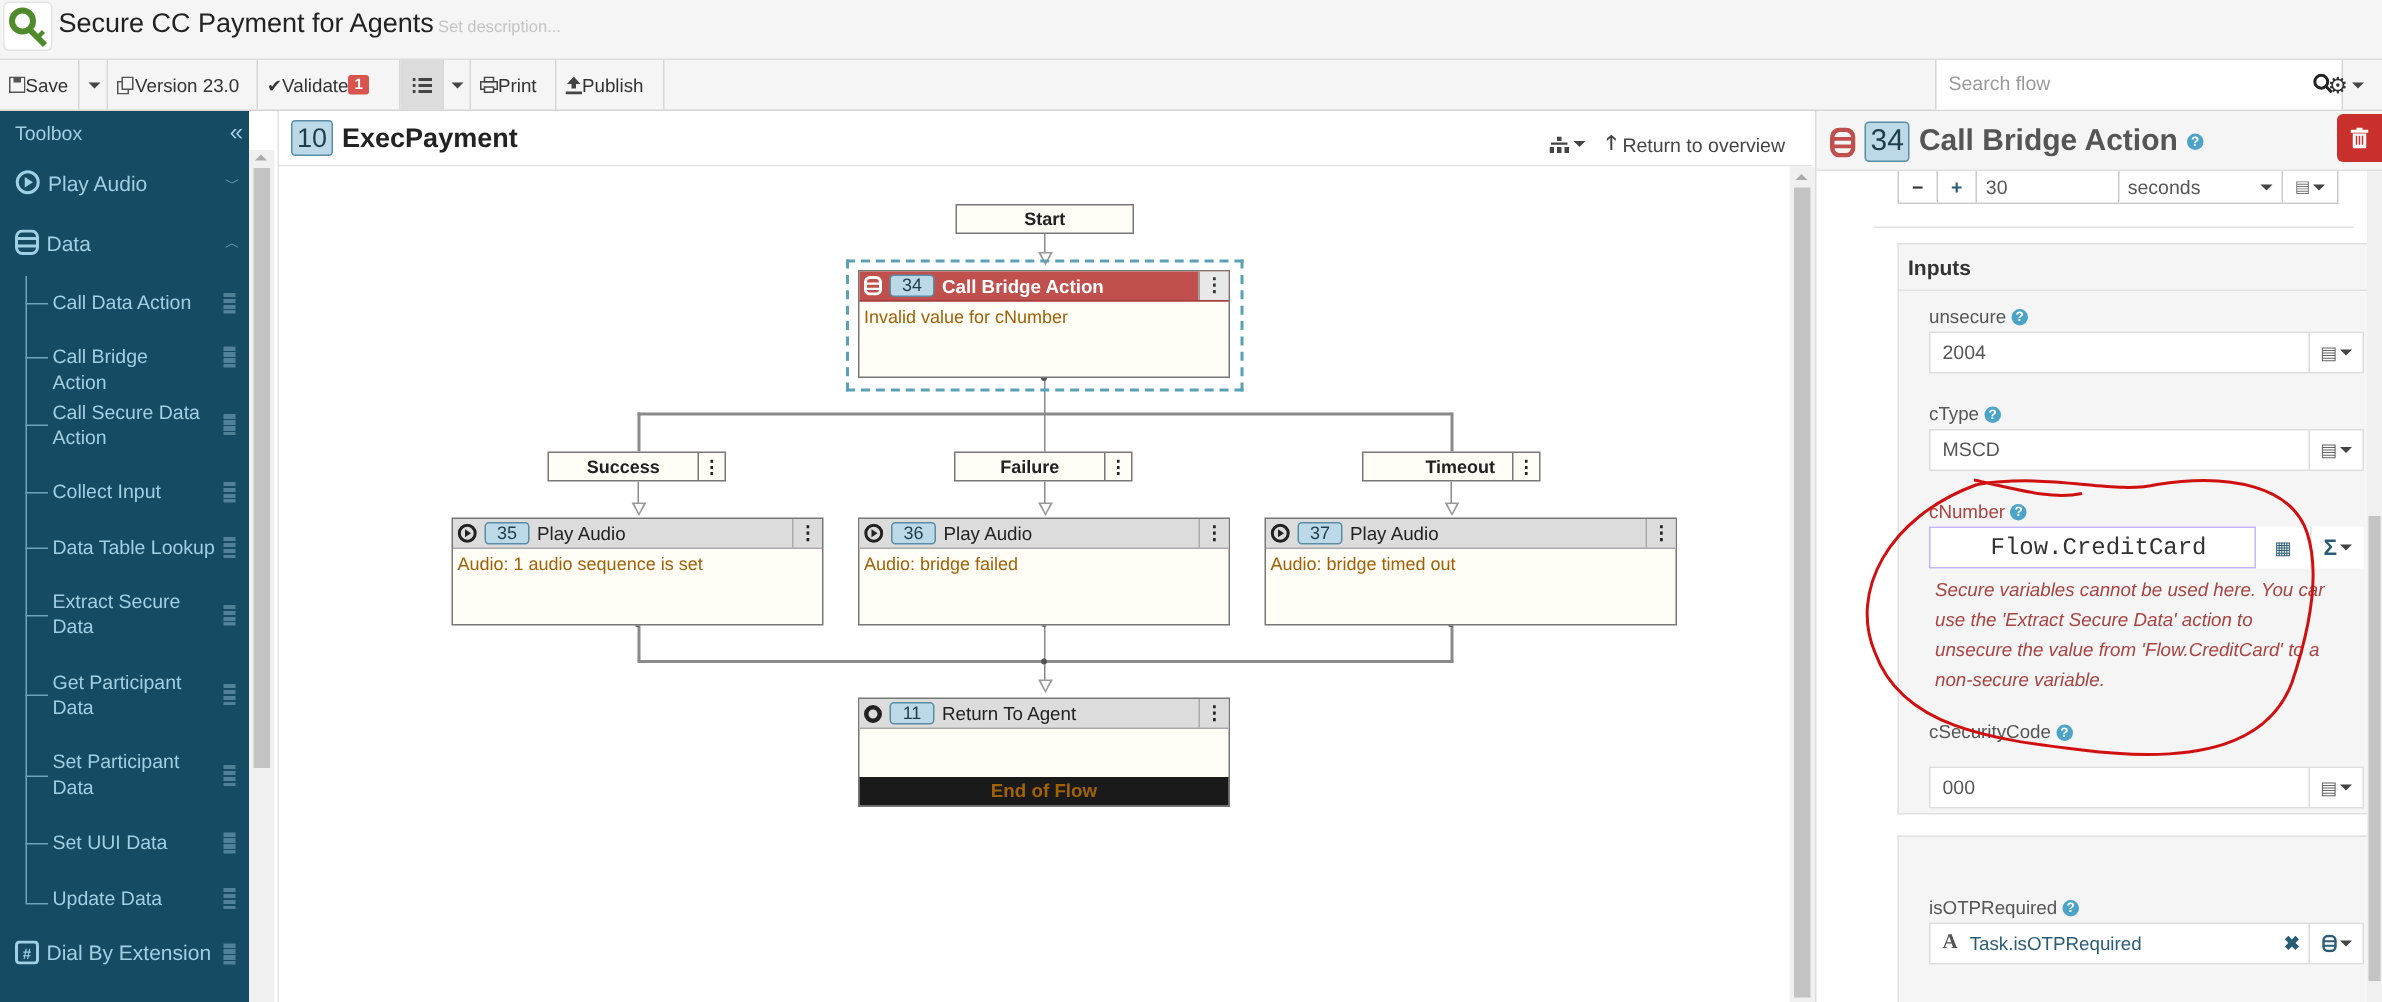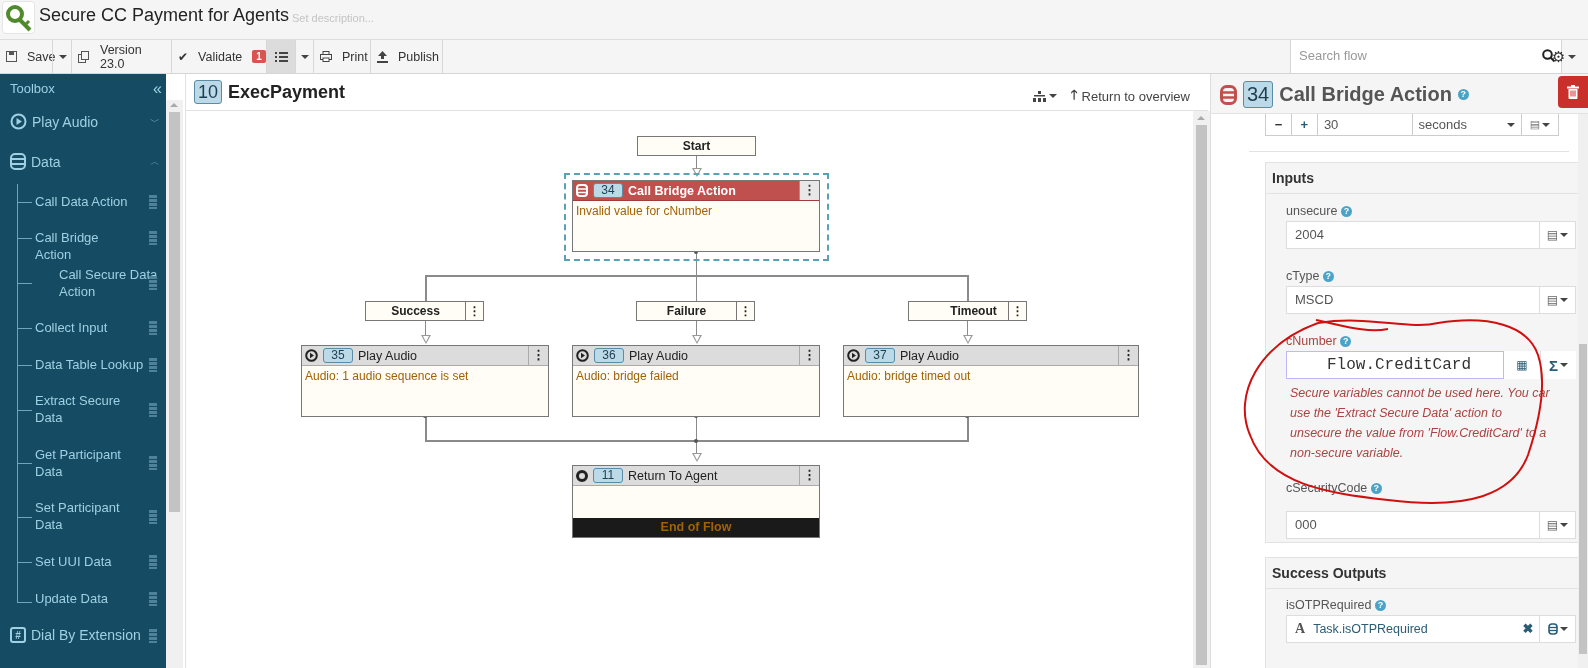--- a/index.html
+++ b/index.html
@@ -10,21 +10,21 @@
     background: #fff;
   }
   
   .titlebar { position: absolute; left: 0; top: 0; width: 1588px; height: 40px; background: #f5f5f5; border-bottom: 1px solid #ddd; }
   .logo { position: absolute; left: 2px; top: 1px; width: 33px; height: 33px; background: #fff; border-radius: 4px; border: 1px solid #e5e5e5; }
   .app-title { position: absolute; left: 39px; top: 5px; font-size: 18px; color: #222; }
   .app-desc { position: absolute; left: 292px; top: 12px; font-size: 11px; color: #c4c4c4; }
 
   
   .toolbar { position: absolute; left: 0; top: 40px; width: 1588px; height: 34px; background: #f5f5f5; border-bottom: 1px solid #d5d5d5; }
-  .tb-btn { position: absolute; top: 0; height: 33px; display: flex; align-items: center; gap: 10px; padding: 0 6px; border-right: 1px solid #d8d8d8; color: #333; font-size: 12.5px; cursor: pointer; }
+  .tb-btn { position: absolute; top: 0; height: 33px; display: flex; align-items: center; gap: 0; padding: 0 6px; border-right: 1px solid #d8d8d8; color: #333; font-size: 12.5px; cursor: pointer; }
   .tb-btn svg { flex: none; }
   .tb-active { background: #dcdcdc; }
   .badge-red { background: #d9534f; color: #fff; font-size: 10px; font-weight: bold; padding: 1px 4px; border-radius: 2px; }
   .caret { width: 0; height: 0; border-left: 4px solid transparent; border-right: 4px solid transparent; border-top: 4px solid #444; display: inline-block; }
   .search-box { position: absolute; left: 1290px; top: 0; width: 272px; height: 33px; background: #fff; border-left: 1px solid #d5d5d5; border-right: 1px solid #d5d5d5; }
   .search-box input { border: none; outline: none; width: 210px; height: 31px; padding: 0 8px; font-size: 13px; font-family: "Liberation Sans", sans-serif; color: #333; background: transparent; }
   .search-box input::placeholder { color: #999; }
   .search-icon { position: absolute; right: 6px; top: 9px; }
   .gear-btn { position: absolute; left: 1540px; top: 0; width: 48px; height: 33px; display: flex; align-items: center; justify-content: center; gap: 3px; }
 
@@ -207,21 +207,21 @@
 
   <div class="tree-h" style="top:128px;"></div>
   <div class="sb-item" style="top:119px;">Call Data Action</div>
   <div class="grip" style="top:121px;"></div>
 
   <div class="tree-h" style="top:164px;"></div>
   <div class="sb-item" style="top:155px;">Call Bridge Action</div>
   <div class="grip" style="top:157px;"></div>
 
   <div class="tree-h" style="top:209px;"></div>
-  <div class="sb-item" style="top:192px;margin-left:24px;">Call Secure Data Action</div>
+  <div class="sb-item" style="top:192px;">Call Secure Data Action</div>
   <div class="grip" style="top:202px;"></div>
 
   <div class="tree-h" style="top:254px;"></div>
   <div class="sb-item" style="top:245px;">Collect Input</div>
   <div class="grip" style="top:247px;"></div>
 
   <div class="tree-h" style="top:291px;"></div>
   <div class="sb-item" style="top:282px;width:115px;">Data Table Lookup</div>
   <div class="grip" style="top:284px;"></div>
 
@@ -358,21 +358,21 @@
       <svg width="13" height="13" viewBox="0 0 13 13">
           <circle cx="6.5" cy="6.5" r="5.3" fill="none" stroke="#222" stroke-width="2"></circle>
           <polygon points="5,3.8 9,6.5 5,9.2" fill="#222"></polygon>
         </svg>
       <span class="num-badge">36</span>
       <span class="title">Play Audio</span>
       <span class="kebab">⋮</span>
     </div>
     <div class="node-body">Audio: bridge failed</div>
   </div>
-  <div class="node" style="left:657px;top:234px;width:296px;height:72px;">
+  <div class="node" style="left:657px;top:234px;width:275px;height:72px;">
     <div class="node-head">
       <svg width="13" height="13" viewBox="0 0 13 13">
           <circle cx="6.5" cy="6.5" r="5.3" fill="none" stroke="#222" stroke-width="2"></circle>
           <polygon points="5,3.8 9,6.5 5,9.2" fill="#222"></polygon>
         </svg>
       <span class="num-badge">37</span>
       <span class="title">Play Audio</span>
       <span class="kebab">⋮</span>
     </div>
     <div class="node-body">Audio: bridge timed out</div>
@@ -478,21 +478,20 @@
     <div class="field" style="top:348px;">
       <span class="val">000</span>
       <span class="addon">
           <span style="font-size:12px;color:#666;">▤</span>
           <span class="caret"></span>
         </span>
     </div>
   </div>
 
   <div class="section" style="top:443px;height:120px;">
-    <div class="section-title">Success Outputs</div>
     <div class="field-label" style="top:40px;"><span>isOTPRequired</span> <span class="help">?</span></div>
     <div class="field" style="top:57px;">
       <span style="font-family:'Liberation Serif',serif;font-weight:bold;font-size:14px;color:#555;padding-left:8px;line-height:26px;">A</span>
       <span class="val" style="color:#2a5d75;font-size:12.5px;">Task.isOTPRequired</span>
       <span style="width:22px;text-align:center;line-height:26px;font-weight:bold;color:#2a5d75;">✖</span>
       <span class="addon">
           <svg width="10" height="12" viewBox="0 0 10 12">
             <rect x="1" y="1" width="8" height="10" rx="3" fill="none" stroke="#2a5d75" stroke-width="1.6"></rect>
             <line x1="1" y1="4.5" x2="9" y2="4.5" stroke="#2a5d75" stroke-width="1.3"></line>
             <line x1="1" y1="7.5" x2="9" y2="7.5" stroke="#2a5d75" stroke-width="1.3"></line>

